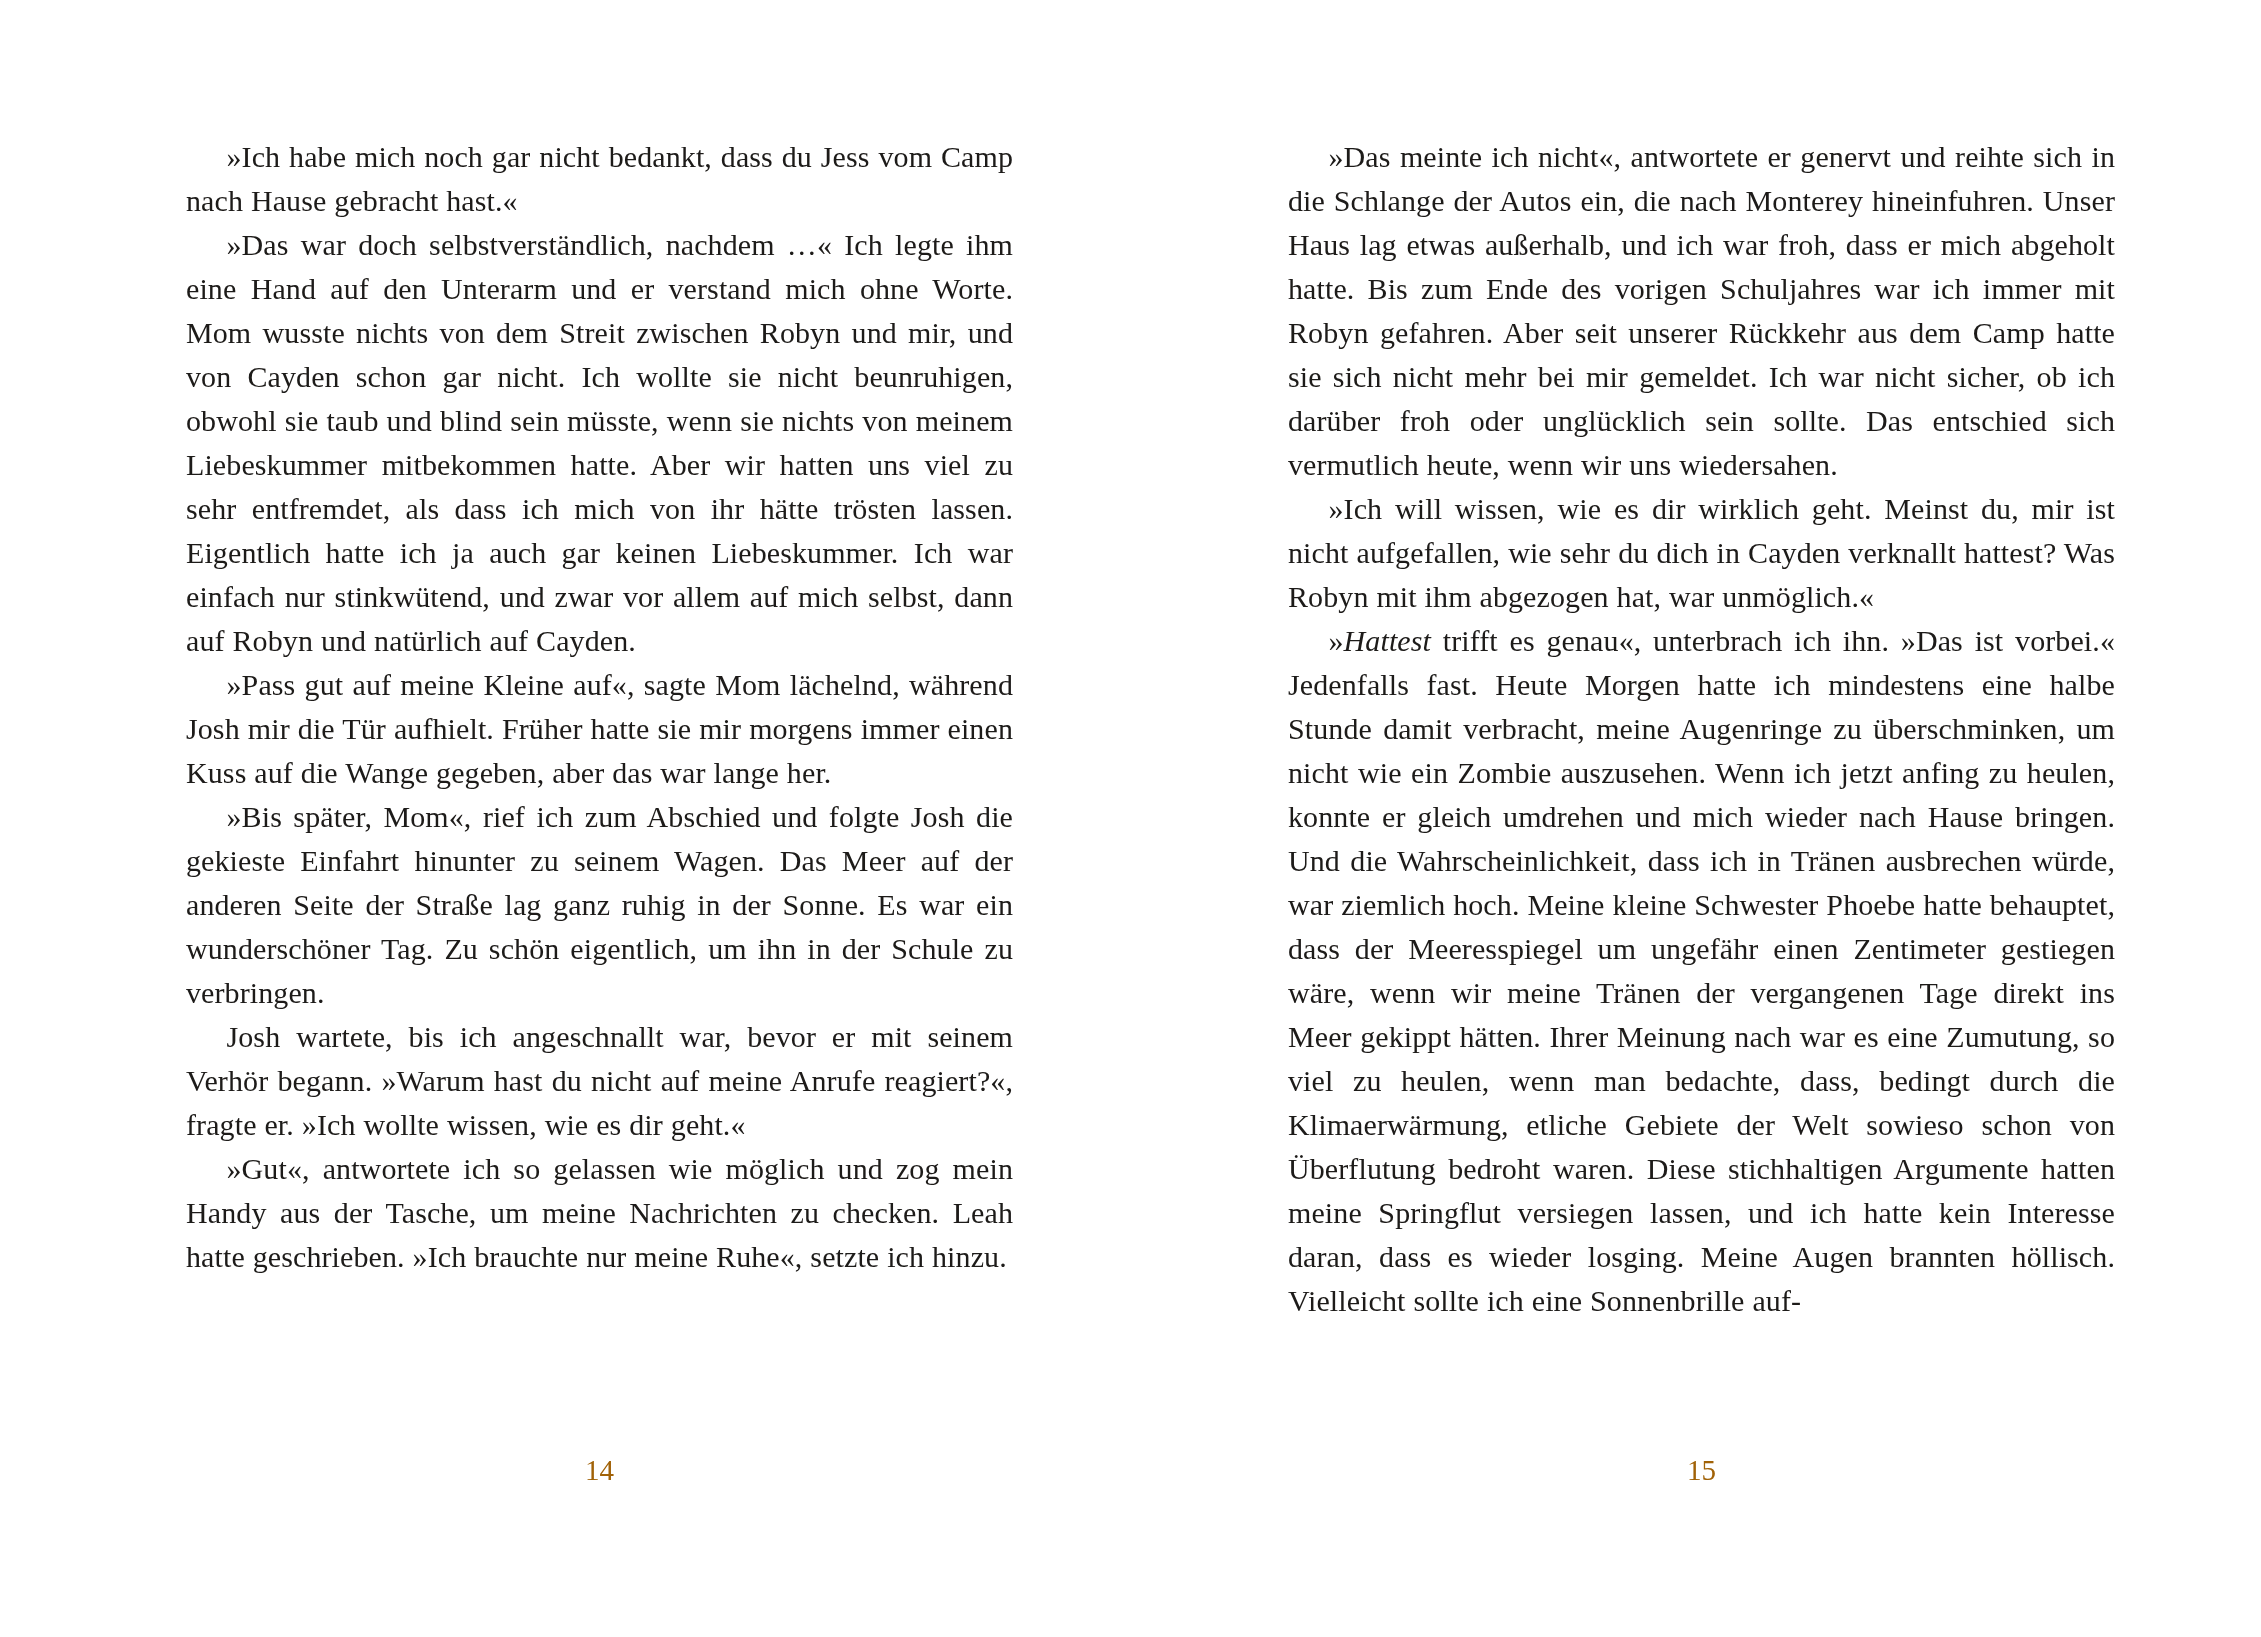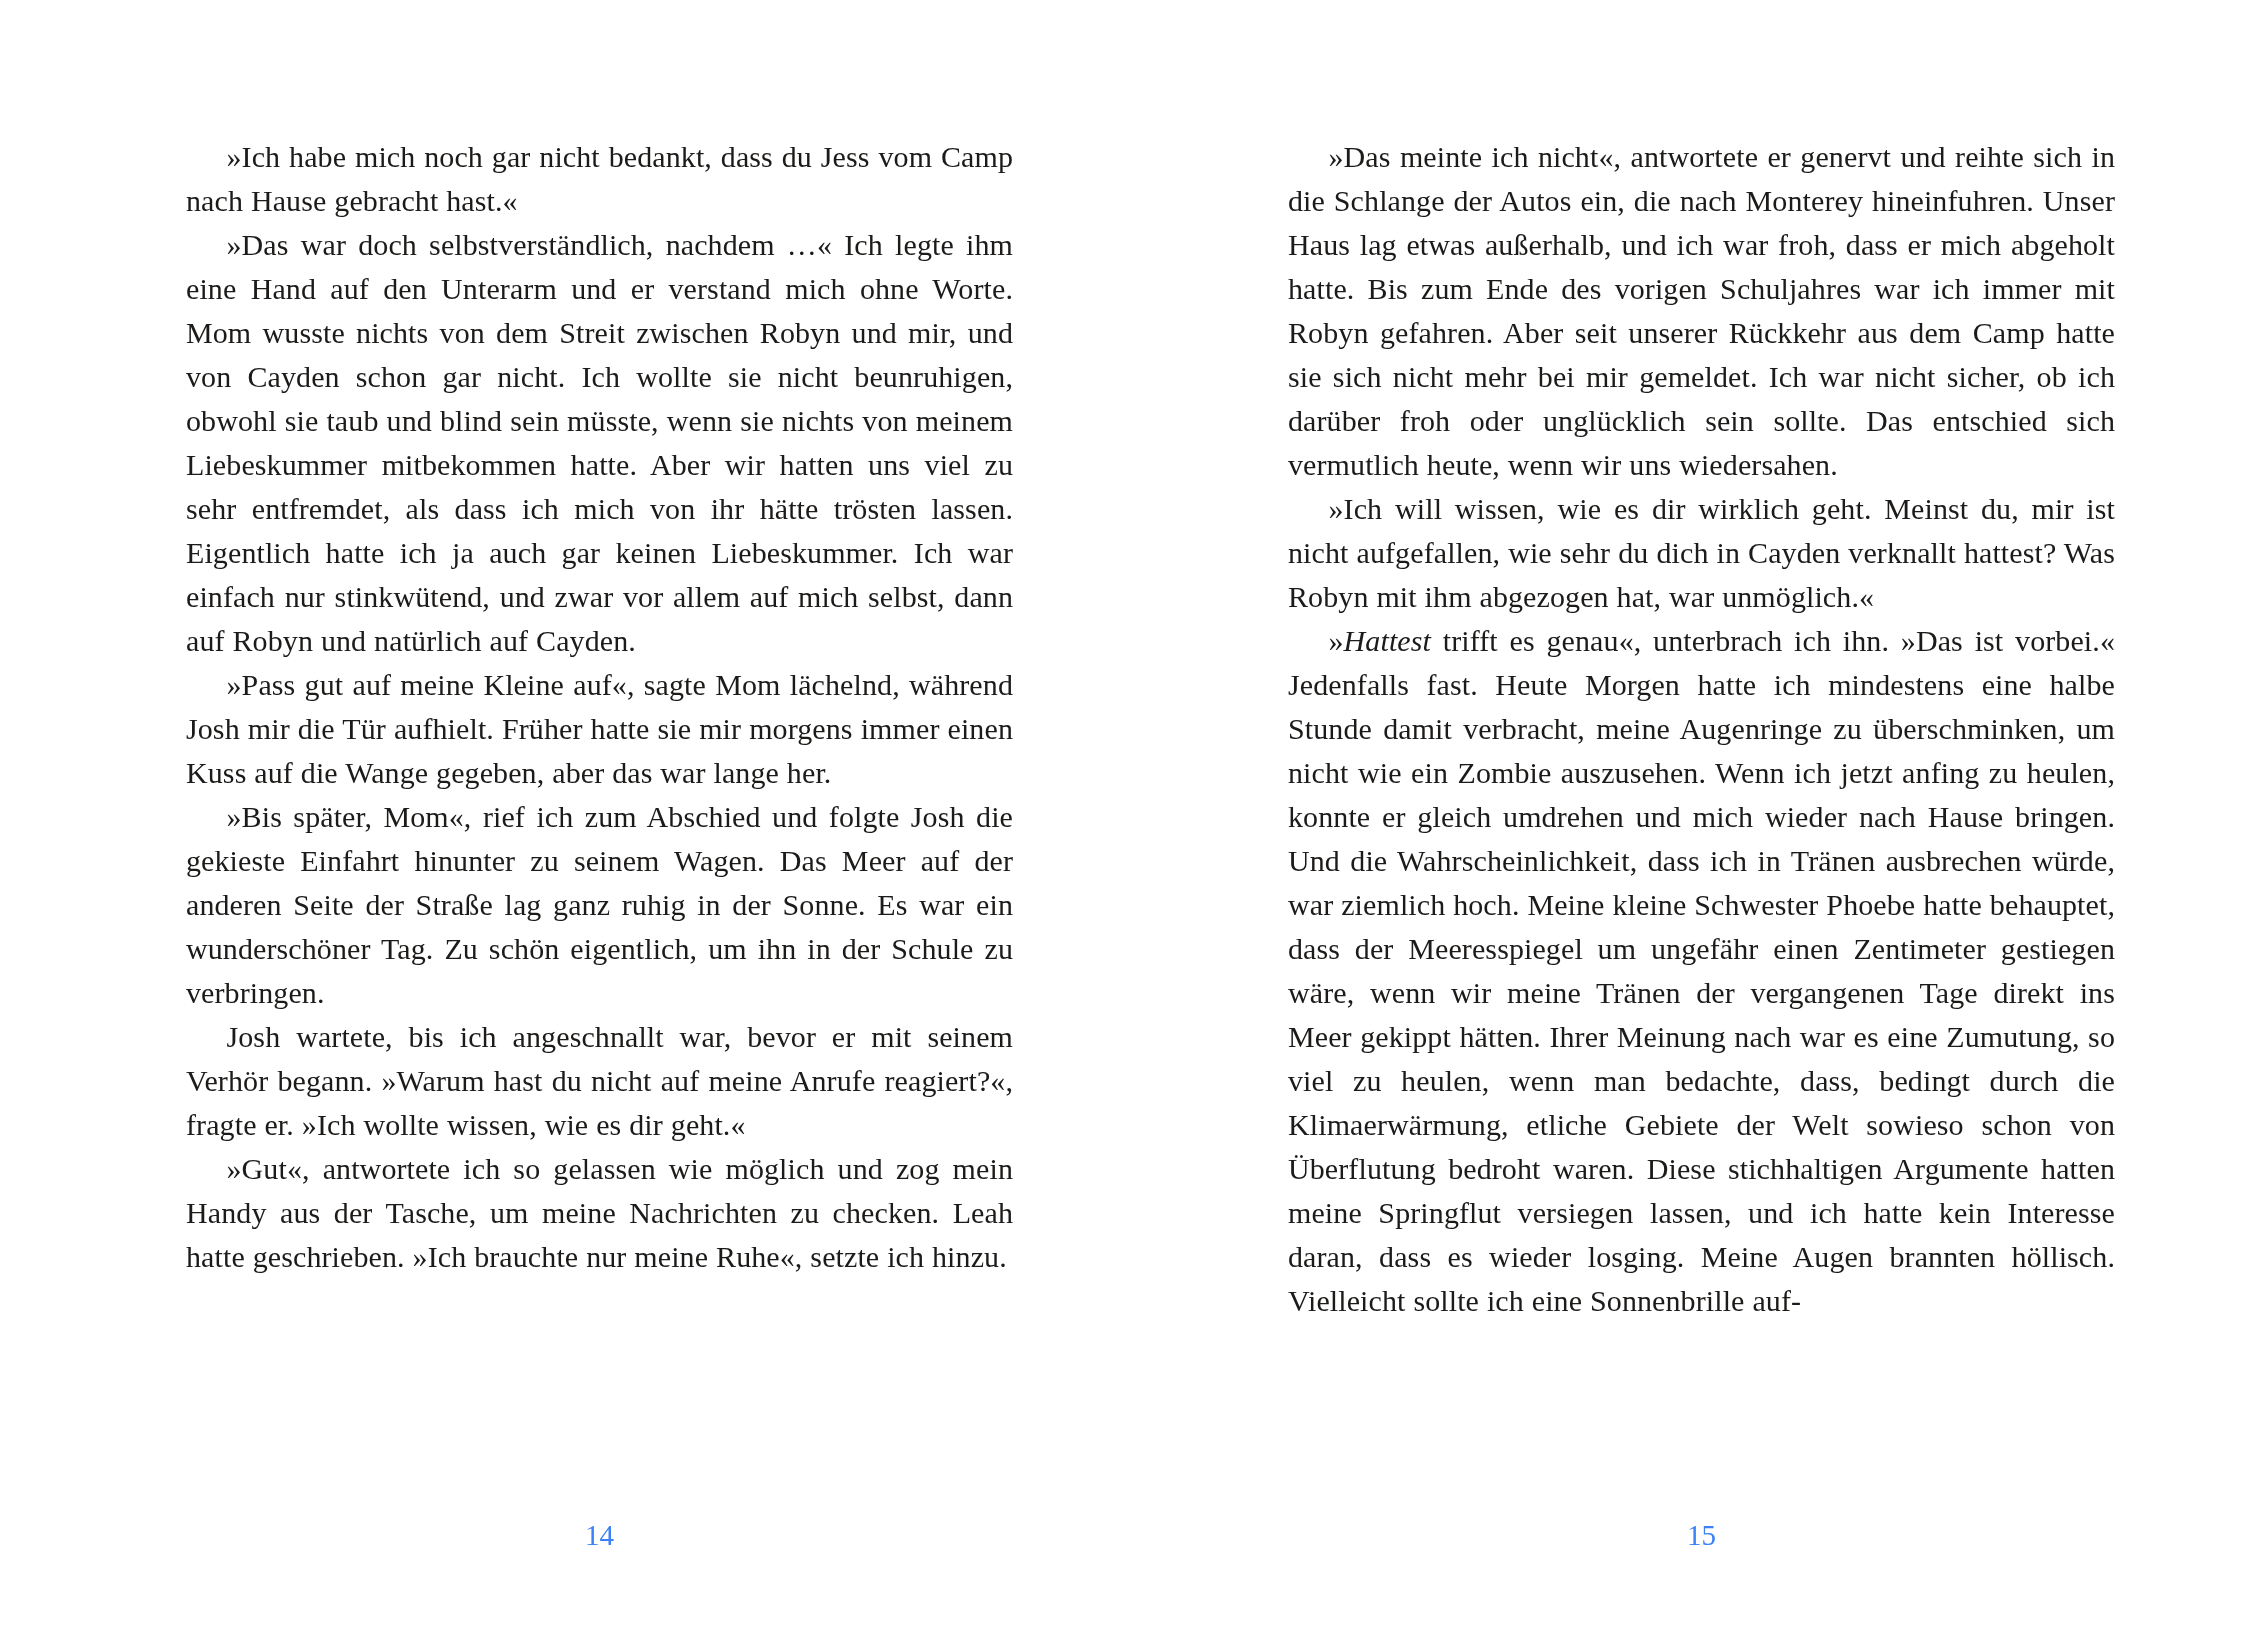--- a/index.html
+++ b/index.html
@@ -34,26 +34,26 @@
       text-indent: 1.35em;
       hyphens: auto;
       -webkit-hyphens: auto;
       word-spacing: 0.3px;
     }
     .text-block em {
       font-style: italic;
     }
     .page-number {
       position: absolute;
-      top: 1521px;
+      top: 1456px;
       width: 827px;
       text-align: center;
       font-size: 29px;
       line-height: 1;
-      color: #3b82f6;
+      color: #a16207;
     }
     #left-number  { left: 186px; }
     #right-number { left: 1288px; }
   </style>
 </head>
 <body>
 
 <div class="spread">
 
   <section class="text-block" id="left-text" lang="de">

